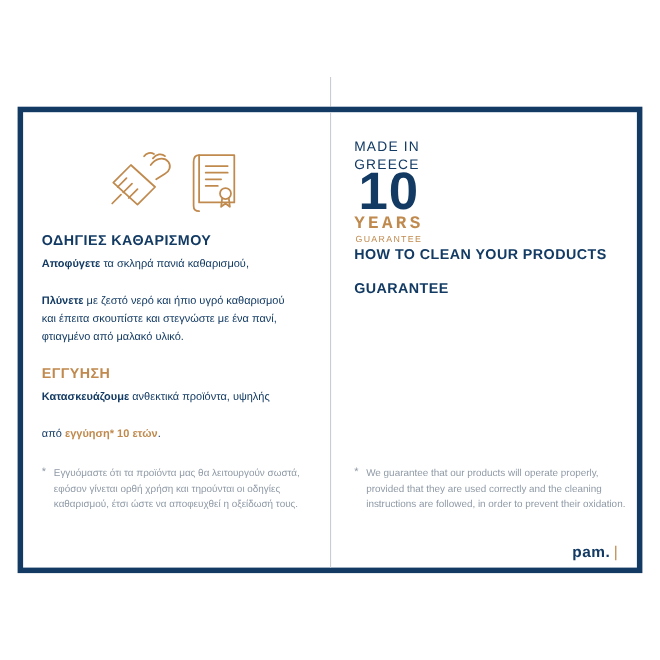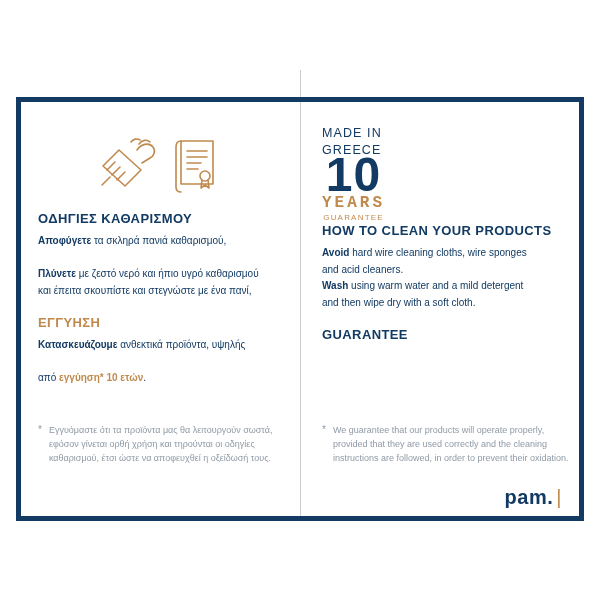--- a/index.html
+++ b/index.html
@@ -180,21 +180,21 @@
     right: 14px;
     top: 320px;
   }
 
   
   .logo {
     position: absolute;
     right: 22px;
     bottom: 12px;
     color: #123a63;
-    font-size: 20px;
+    font-size: 14px;
     font-weight: 700;
     letter-spacing: 0.5px;
   }
   .logo .bar {
     display: inline-block;
     color: #c08a4e;
     font-weight: 400;
     margin-left: 3px;
   }
 </style>
@@ -233,20 +233,21 @@
         </span>
       </div>
 
       <div class="block">
         <div class="sec-title">ΟΔΗΓΙΕΣ ΚΑΘΑΡΙΣΜΟΥ</div>
         <div class="body-text">
           <b>Αποφύγετε</b><span> τα σκληρά πανιά καθαρισμού,</span><br>
           <br>
           <b>Πλύνετε</b><span> με ζεστό νερό και ήπιο υγρό καθαρισμού</span><br>
           <span>και έπειτα σκουπίστε και στεγνώστε με ένα πανί,</span><br>
+          <span>φτιαγμένο από μαλακό υλικό.</span>
         </div>
       </div>
 
       <div class="block">
         <div class="sec-title gold">ΕΓΓΥΗΣΗ</div>
         <div class="body-text">
           <b>Κατασκευάζουμε</b><span> ανθεκτικά προϊόντα, υψηλής</span><br>
           <br>
           <span>από </span><span class="gold-text">εγγύηση* 10 ετών</span><span>.</span>
         </div>
@@ -267,26 +268,20 @@
         </div>
         <div class="badge">
           <div class="num">10</div>
           <div class="years">YEARS</div>
           <div class="guarantee">GUARANTEE</div>
         </div>
       </div>
 
       <div class="block">
         <div class="sec-title">HOW TO CLEAN YOUR PRODUCTS</div>
-        <div class="body-text">
-          <b>Avoid</b><span> hard wire cleaning cloths, wire sponges</span><br>
-          <span>and acid cleaners.</span><br>
-          <b>Wash</b><span> using warm water and a mild detergent</span><br>
-          <span>and then wipe dry with a soft cloth.</span>
-        </div>
       </div>
 
       <div class="block">
         <div class="sec-title">GUARANTEE</div>
       </div>
 
       <div class="footnote right-foot">
         <span class="star">*</span>
         <span>We guarantee that our products will operate properly, provided that they are used correctly and the cleaning instructions are followed, in order to prevent their oxidation.</span>
       </div>

